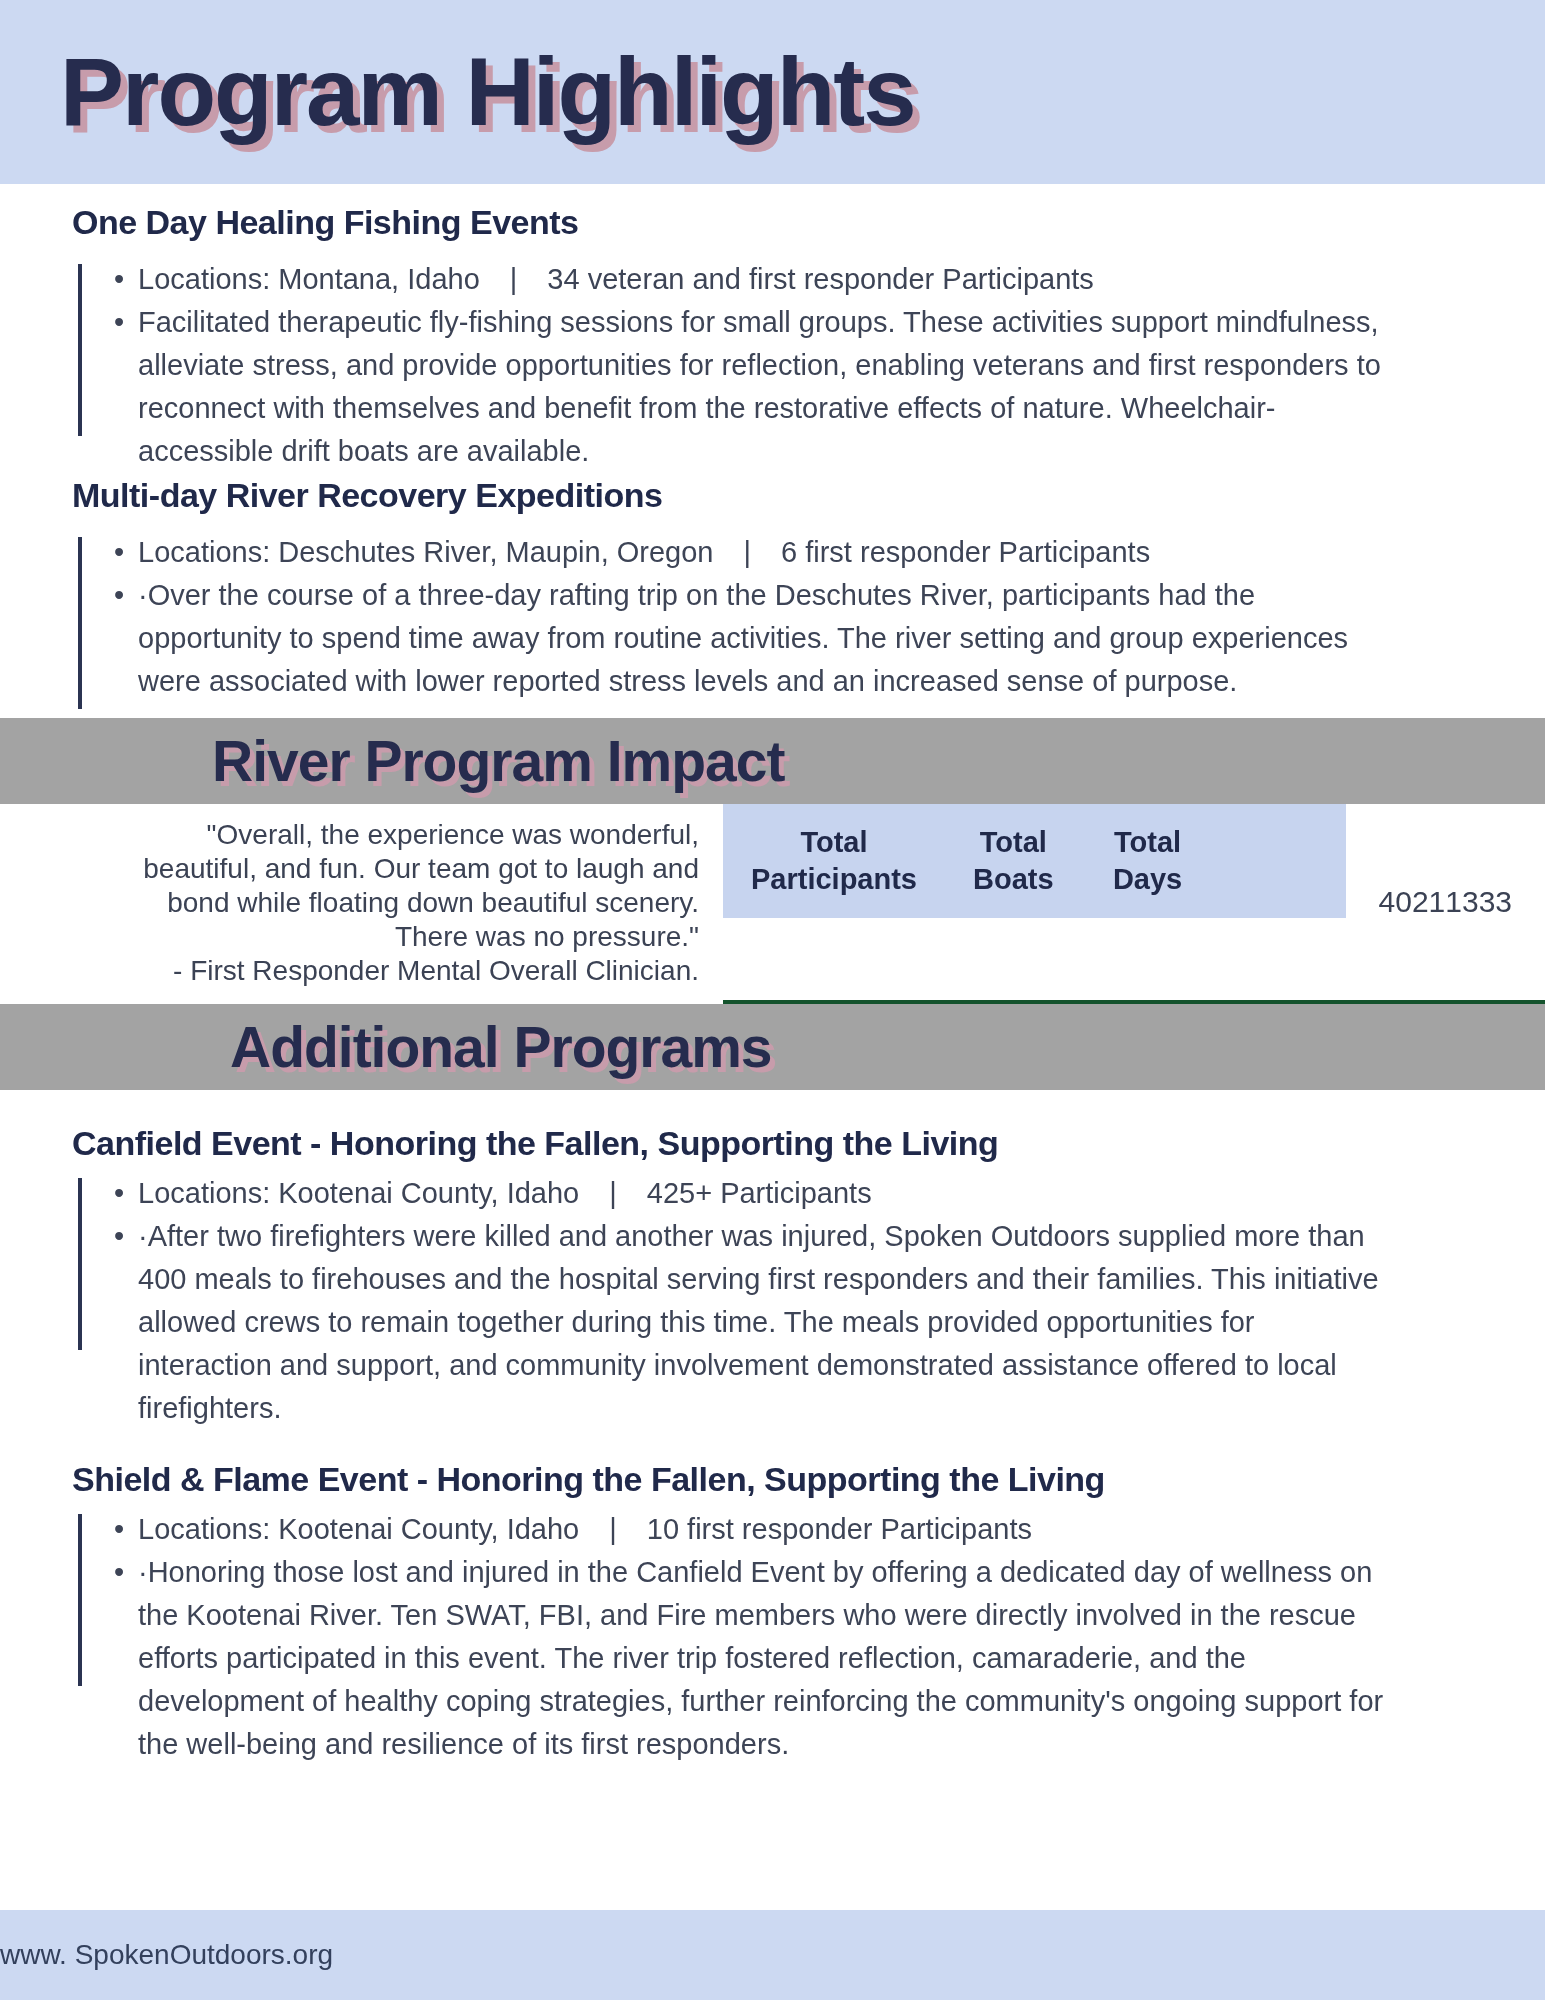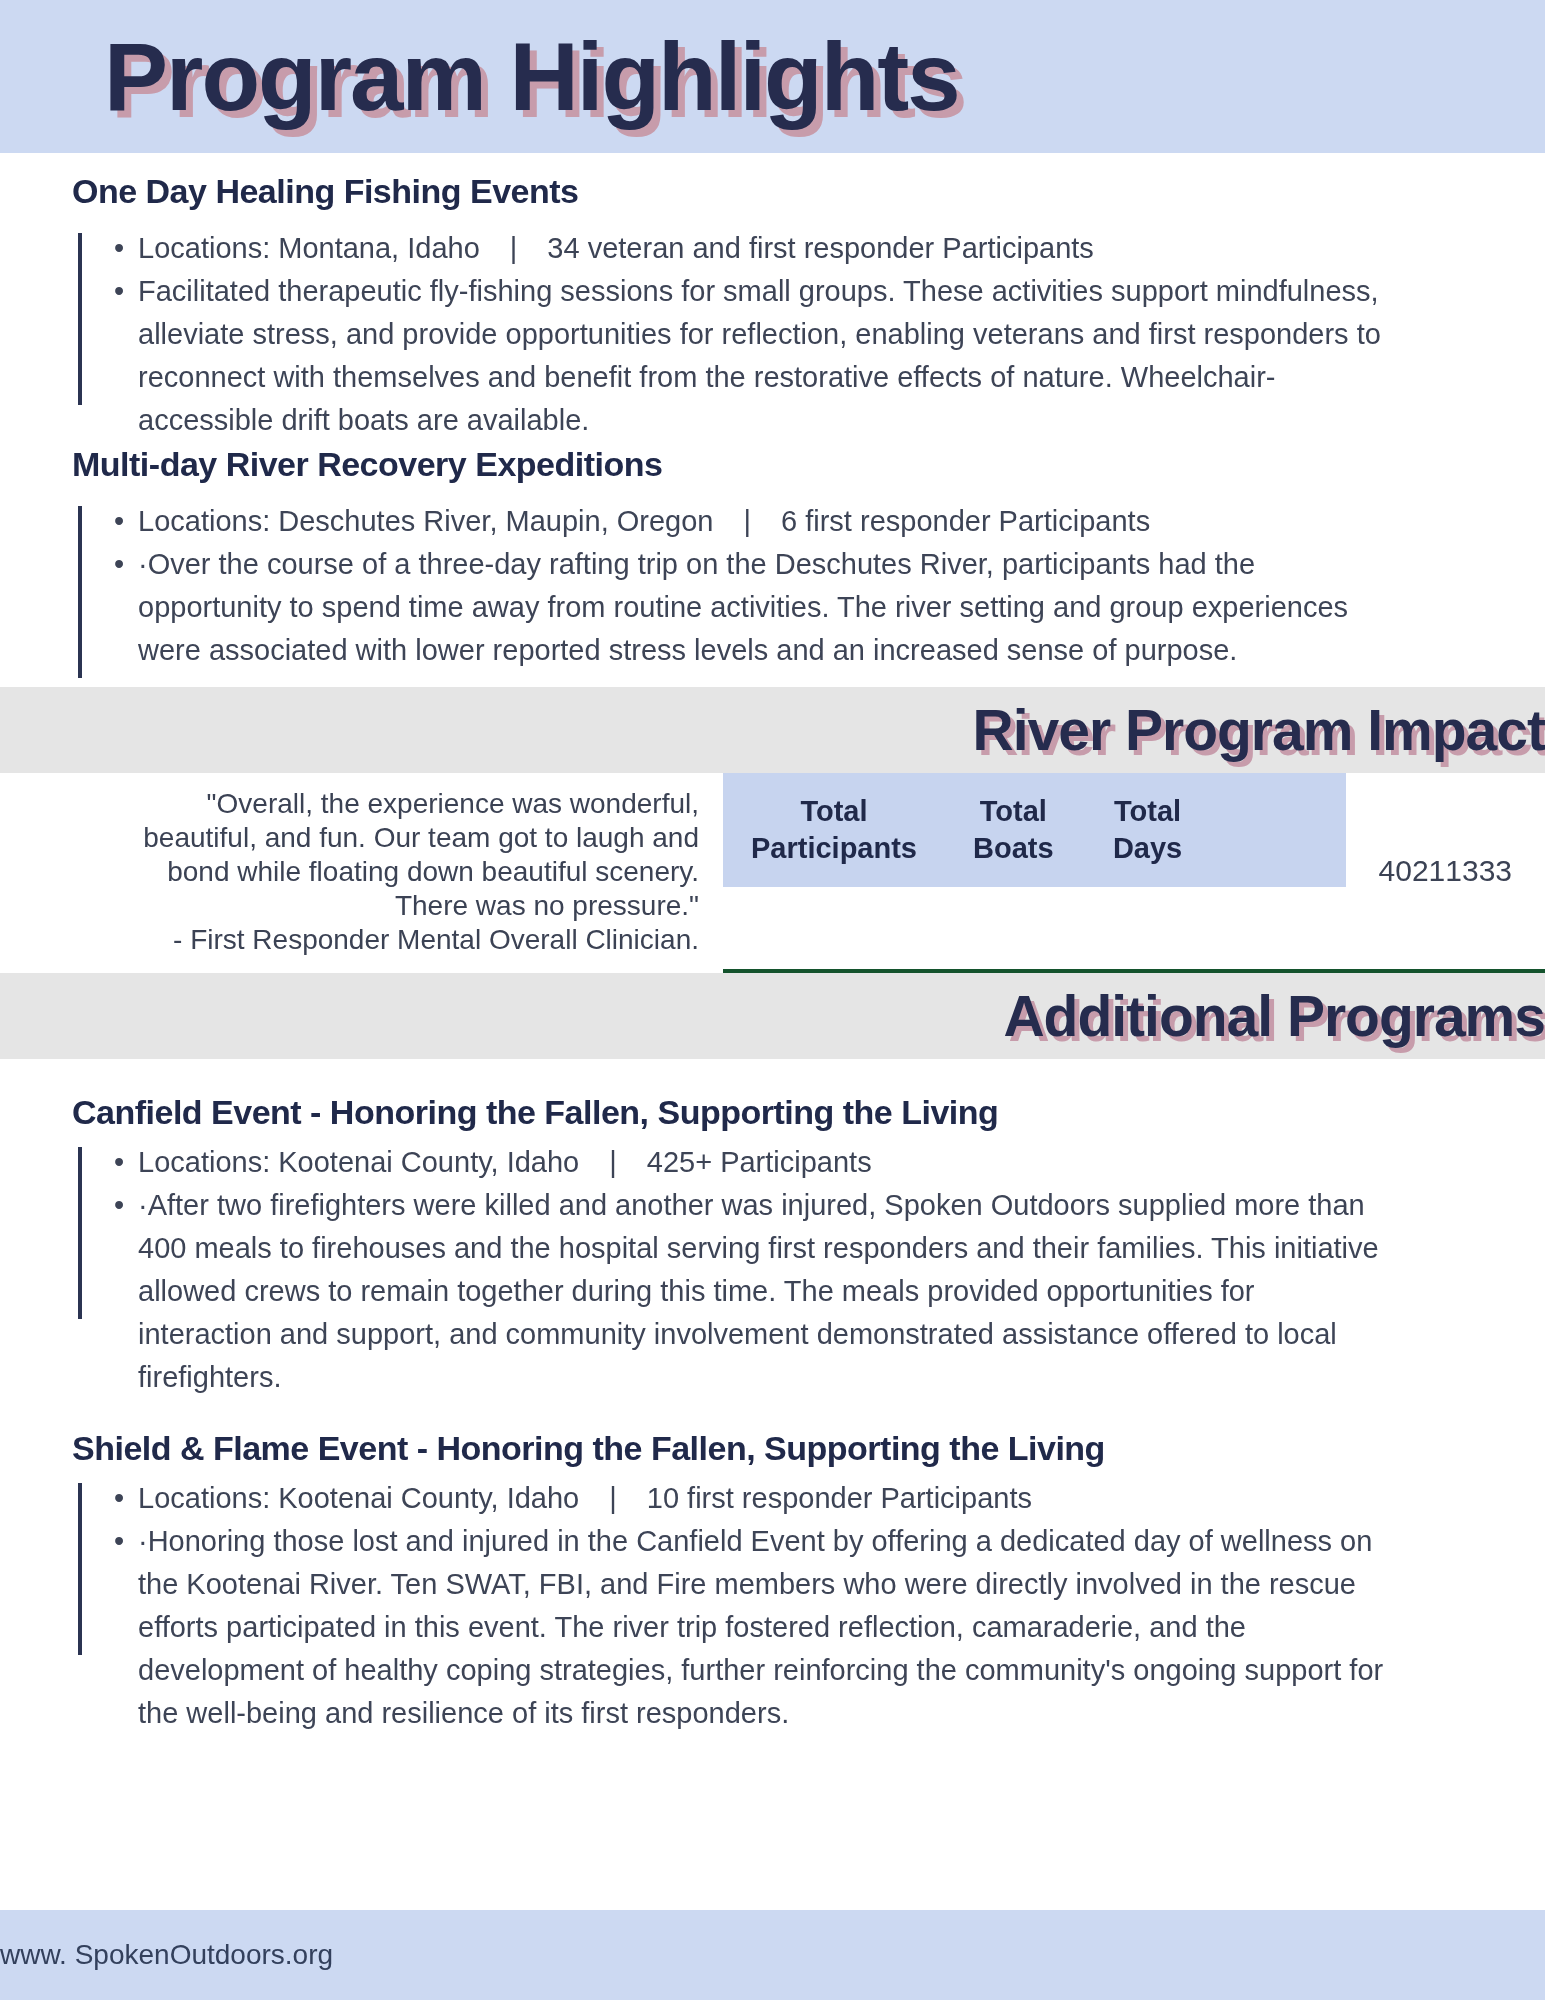--- a/index.html
+++ b/index.html
@@ -9,25 +9,25 @@
   .page {
     position: relative;
     width: 1545px;
     height: 2000px;
     background: #ffffff;
     overflow: hidden;
   }
 
   
   .top-banner {
-    height: 153px;
+    height: 184px;
     background: #ccd9f2;
     display: flex;
     align-items: center;
-    padding-left: 104px;
+    padding-left: 60px;
   }
   .page-title {
     font-size: 96px;
     font-weight: 700;
     color: #262c4e;
     letter-spacing: -2px;
     text-shadow: 7px 7px 0 #c79cab;
     white-space: nowrap;
   }
 
@@ -75,24 +75,23 @@
     top: 0;
     font-size: 29px;
     color: #3d4456;
   }
   .bullets .desc { max-width: 1320px; }
   .pipe-sep { display: inline-block; margin: 0 30px; color: #3d4456; }
 
   
   .band {
     height: 86px;
-    background: #e5e5e5;
-    display: flex;
-    align-items: center;
-    justify-content: flex-end;
+    background: #a3a3a3;
+    display: flex;
+    align-items: center;
   }
   .band-impact { margin-top: 15px; }
   .band-title {
     font-size: 57px;
     font-weight: 700;
     color: #262c4e;
     letter-spacing: -1px;
     text-shadow: 5px 5px 0 #c79cab;
     white-space: nowrap;
   }

